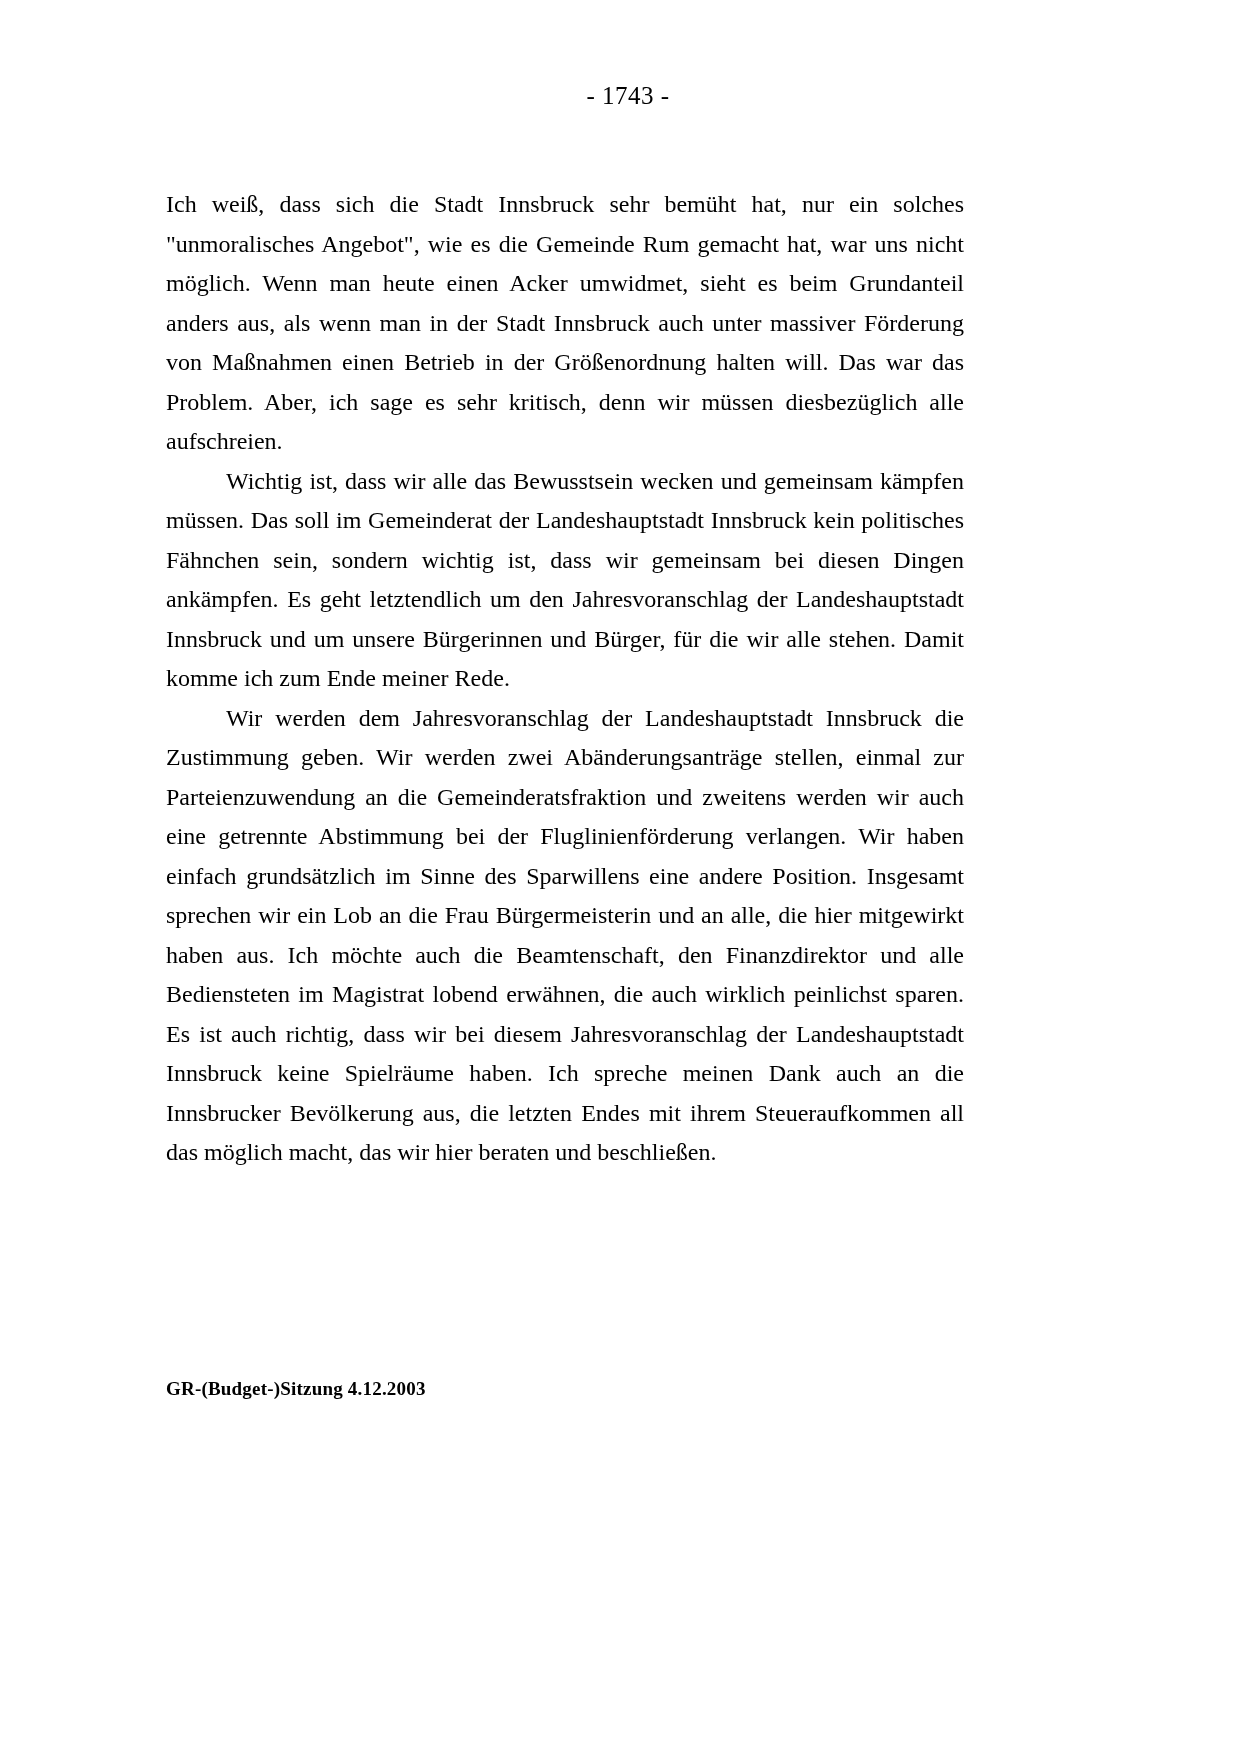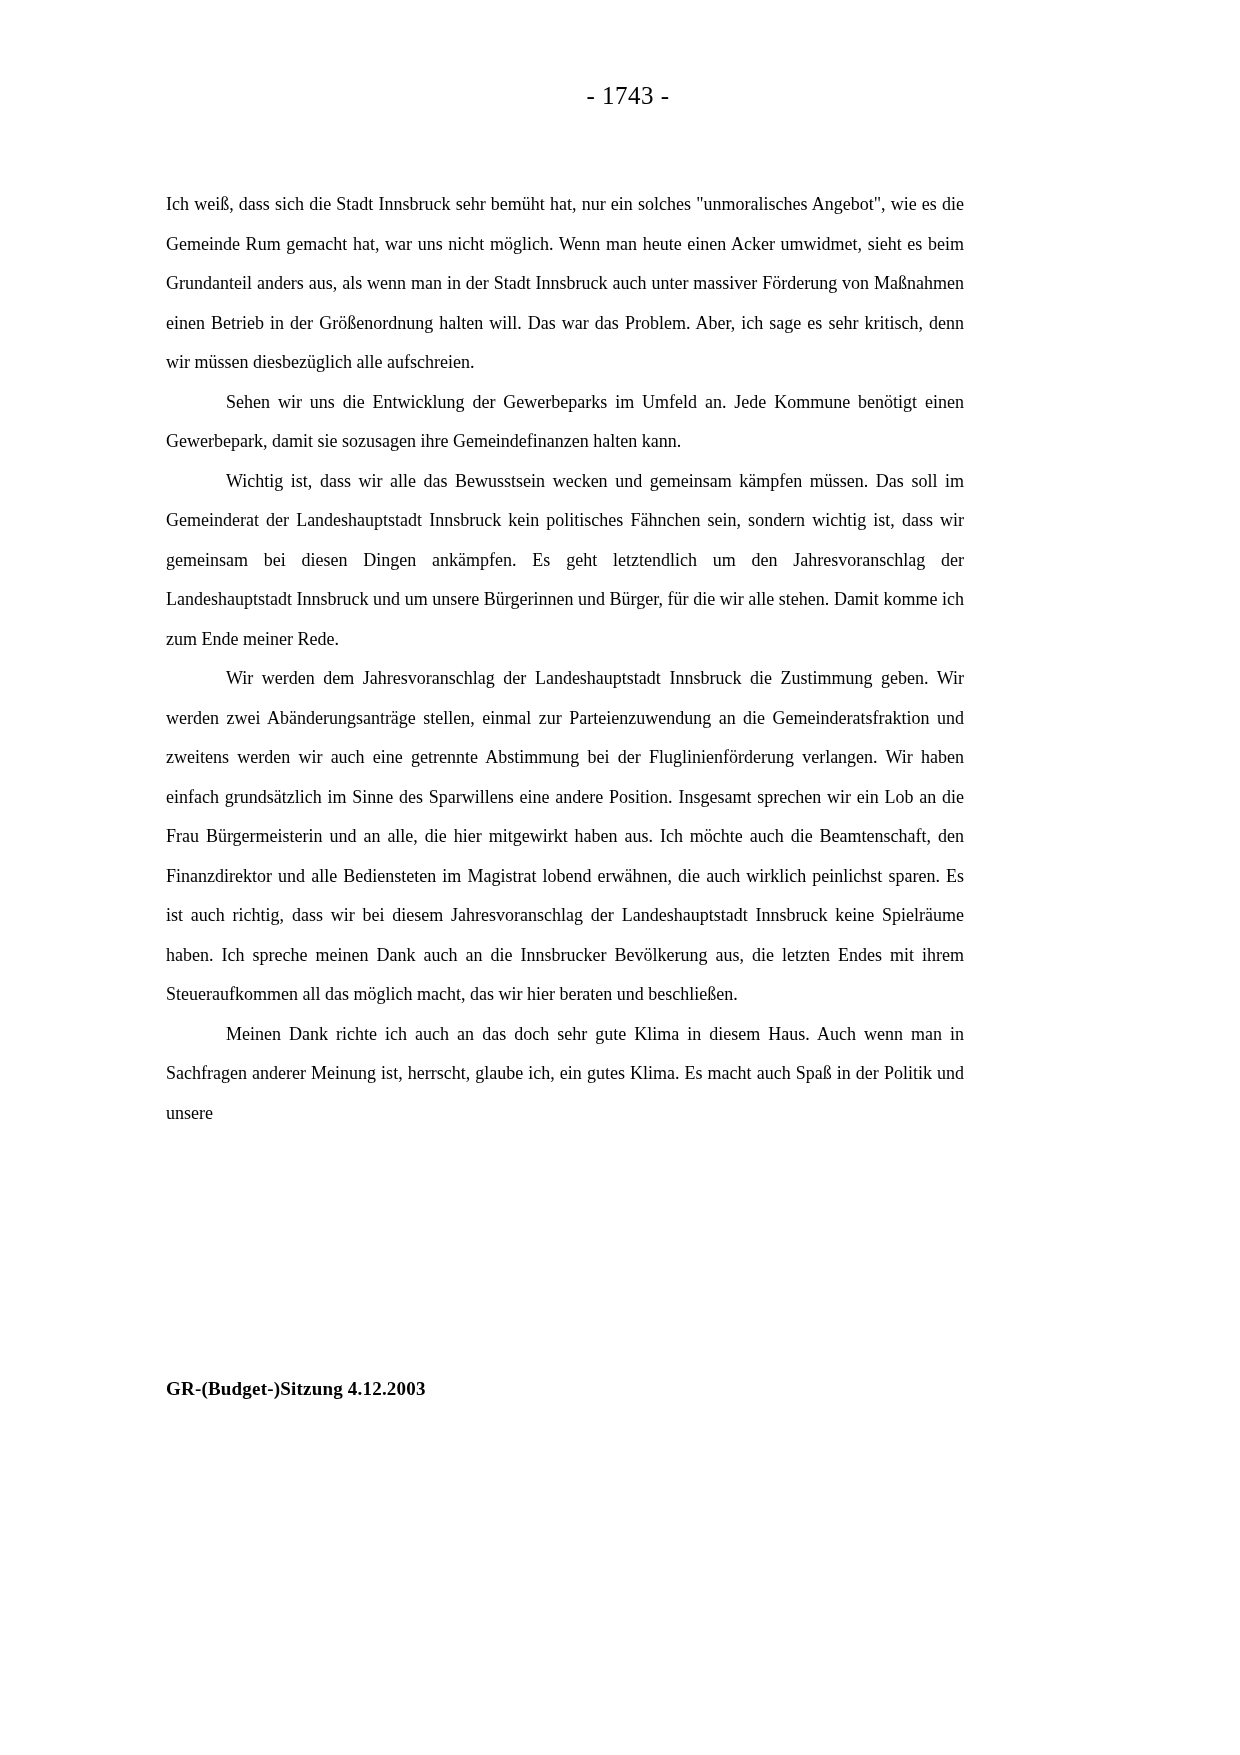--- a/index.html
+++ b/index.html
@@ -29,21 +29,21 @@
     width: 1240px;
     text-align: center;
     font-size: 25px;
     letter-spacing: 0.5px;
   }
   .body-text {
     position: absolute;
     top: 185px;
     left: 158px;
     width: 798px;
-    font-size: 18px;
+    font-size: 24px;
     line-height: 39.5px;
     text-align: justify;
     text-justify: inter-word;
   }
   .body-text p {
     margin: 0;
     text-indent: 0;
   }
   .body-text p.indented {
     text-indent: 60px;
@@ -59,21 +59,19 @@
 </style>
 </head>
 <body>
 
 <div class="page">
 
   <div class="page-number">- 1743 -</div>
 
   <div class="body-text">
     <p>Ich weiß, dass sich die Stadt Innsbruck sehr bemüht hat, nur ein solches "unmoralisches Angebot", wie es die Gemeinde Rum gemacht hat, war uns nicht möglich. Wenn man heute einen Acker umwidmet, sieht es beim Grundanteil anders aus, als wenn man in der Stadt Innsbruck auch unter massiver Förderung von Maßnahmen einen Betrieb in der Größenordnung halten will. Das war das Problem. Aber, ich sage es sehr kritisch, denn wir müssen diesbezüglich alle aufschreien.</p>
-    <p class="indented">Sehen wir uns die Entwicklung der Gewerbeparks im Umfeld an. Jede Kommune benötigt einen Gewerbepark, damit sie sozusagen ihre Gemeindefinanzen halten kann.</p>
     <p class="indented">Wichtig ist, dass wir alle das Bewusstsein wecken und gemeinsam kämpfen müssen. Das soll im Gemeinderat der Landeshauptstadt Innsbruck kein politisches Fähnchen sein, sondern wichtig ist, dass wir gemeinsam bei diesen Dingen ankämpfen. Es geht letztendlich um den Jahresvoranschlag der Landeshauptstadt Innsbruck und um unsere Bürgerinnen und Bürger, für die wir alle stehen. Damit komme ich zum Ende meiner Rede.</p>
     <p class="indented">Wir werden dem Jahresvoranschlag der Landeshauptstadt Innsbruck die Zustimmung geben. Wir werden zwei Abänderungsanträge stellen, einmal zur Parteienzuwendung an die Gemeinderatsfraktion und zweitens werden wir auch eine getrennte Abstimmung bei der Fluglinienförderung verlangen. Wir haben einfach grundsätzlich im Sinne des Sparwillens eine andere Position. Insgesamt sprechen wir ein Lob an die Frau Bürgermeisterin und an alle, die hier mitgewirkt haben aus. Ich möchte auch die Beamtenschaft, den Finanzdirektor und alle Bediensteten im Magistrat lobend erwähnen, die auch wirklich peinlichst sparen. Es ist auch richtig, dass wir bei diesem Jahresvoranschlag der Landeshauptstadt Innsbruck keine Spielräume haben. Ich spreche meinen Dank auch an die Innsbrucker Bevölkerung aus, die letzten Endes mit ihrem Steueraufkommen all das möglich macht, das wir hier beraten und beschließen.</p>
-    <p class="indented">Meinen Dank richte ich auch an das doch sehr gute Klima in diesem Haus. Auch wenn man in Sachfragen anderer Meinung ist, herrscht, glaube ich, ein gutes Klima. Es macht auch Spaß in der Politik und unsere</p>
   </div>
 
   <div class="footer">GR-(Budget-)Sitzung 4.12.2003</div>
 
 </div>
 
 </body></html>

